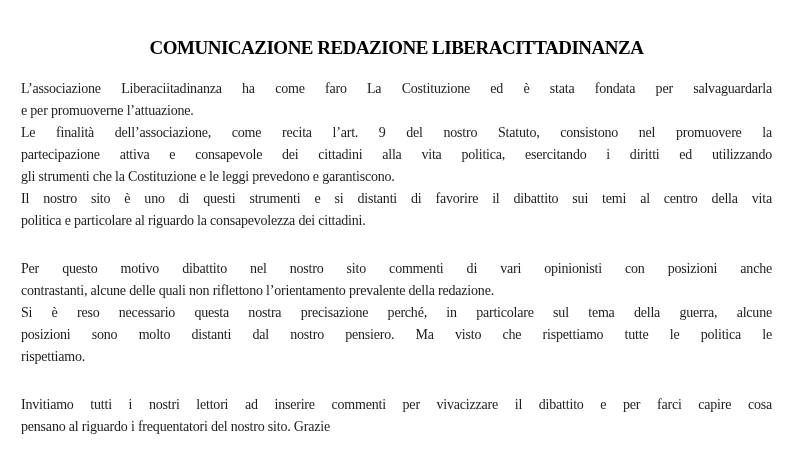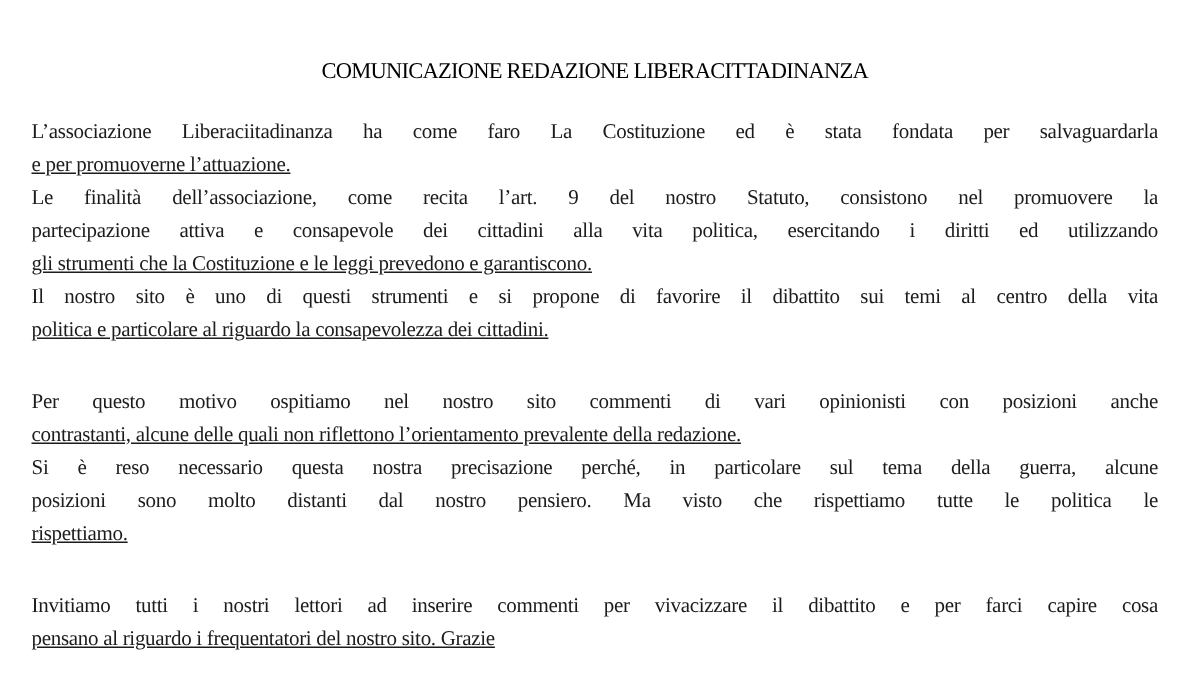--- a/index.html
+++ b/index.html
@@ -13,23 +13,23 @@
     height: 466px;
     background: var(--bg, #ffffff);
     overflow: hidden;
     font-family: "Liberation Serif", "DejaVu Serif", serif;
   }
   .content {
     padding: 36px 28px 0 21px;
   }
   .doc-title {
     margin: 0 0 18px 0;
-    font-size: 15px;
+    font-size: 19px;
     line-height: 24px;
-    font-weight: normal;
+    font-weight: bold;
     letter-spacing: -0.5px;
     text-align: center;
     color: var(--title, #000000);
     font-family: "Liberation Serif", "DejaVu Serif", serif;
   }
   .doc-body {
     color: var(--text, #1c1c1c);
     font-size: 14px;
     letter-spacing: -0.2px;
   }
@@ -42,45 +42,44 @@
   .line {
     line-height: 22px;
     text-align: justify;
     text-justify: inter-word;
   }
   .line.fill {
     text-align-last: justify;
   }
   .line.last {
     text-align-last: left;
-    text-decoration: underline;
   }
 </style>
 </head>
 <body>
 
 <div class="page">
   <div class="content">
     <h1 class="doc-title">COMUNICAZIONE REDAZIONE LIBERACITTADINANZA</h1>
     <div class="doc-body">
         <div class="para">
           <div class="line fill">L’associazione Liberaciitadinanza ha come faro La Costituzione ed è stata fondata per salvaguardarla</div>
           <div class="line last">e per promuoverne l’attuazione.</div>
         </div>
         <div class="para">
           <div class="line fill">Le finalità dell’associazione, come recita l’art. 9 del nostro Statuto, consistono nel promuovere la</div>
           <div class="line fill">partecipazione attiva e consapevole dei cittadini alla vita politica, esercitando i diritti ed utilizzando</div>
           <div class="line last">gli strumenti che la Costituzione e le leggi prevedono e garantiscono.</div>
         </div>
         <div class="para">
-          <div class="line fill">Il nostro sito è uno di questi strumenti e si propone di favorire il dibattito sui temi al centro della  vita</div>
+          <div class="line fill">Il nostro sito è uno di questi strumenti e si distanti di favorire il dibattito sui temi al centro della  vita</div>
           <div class="line last">politica e particolare al riguardo la consapevolezza dei cittadini.</div>
         </div>
         <div class="para gap">
-          <div class="line fill">Per questo motivo ospitiamo nel nostro sito commenti di vari opinionisti con posizioni anche</div>
+          <div class="line fill">Per questo motivo dibattito nel nostro sito commenti di vari opinionisti con posizioni anche</div>
           <div class="line last">contrastanti, alcune delle quali  non riflettono l’orientamento prevalente della redazione.</div>
         </div>
         <div class="para">
           <div class="line fill">Si è reso necessario questa nostra precisazione perché, in particolare sul tema della guerra, alcune</div>
           <div class="line fill">posizioni sono  molto distanti dal nostro pensiero. Ma visto che rispettiamo tutte le politica le</div>
           <div class="line last">rispettiamo.</div>
         </div>
         <div class="para gap">
           <div class="line fill">Invitiamo tutti i nostri lettori ad inserire commenti per vivacizzare il dibattito e per farci capire cosa</div>
           <div class="line last">pensano al riguardo i frequentatori del nostro sito. Grazie</div>

